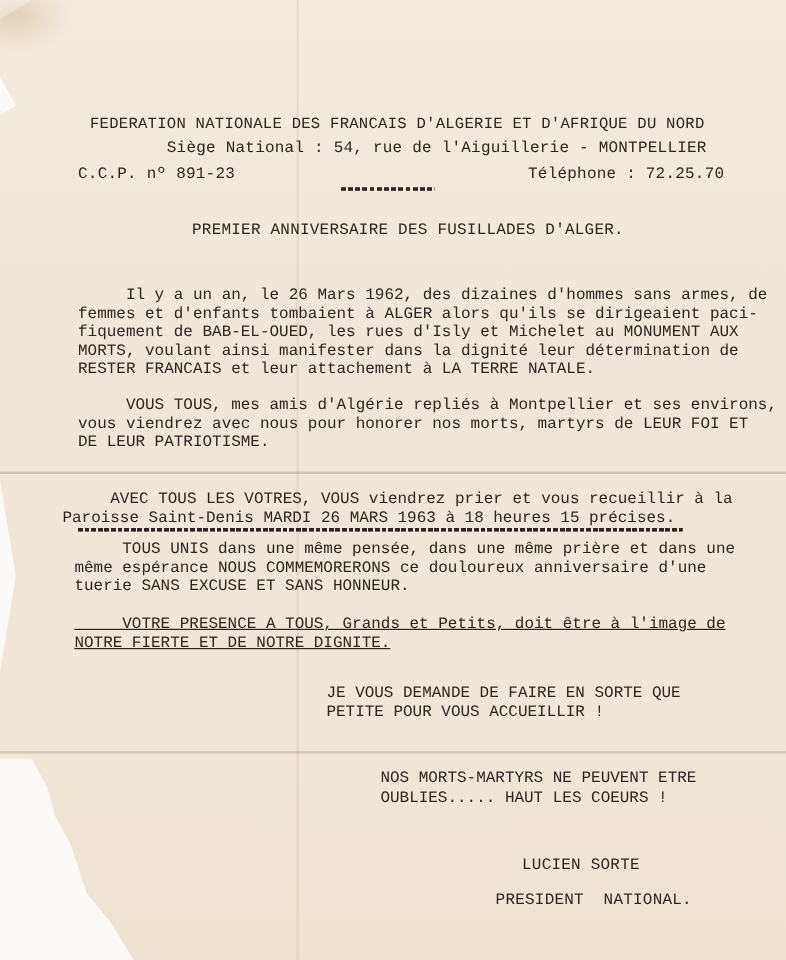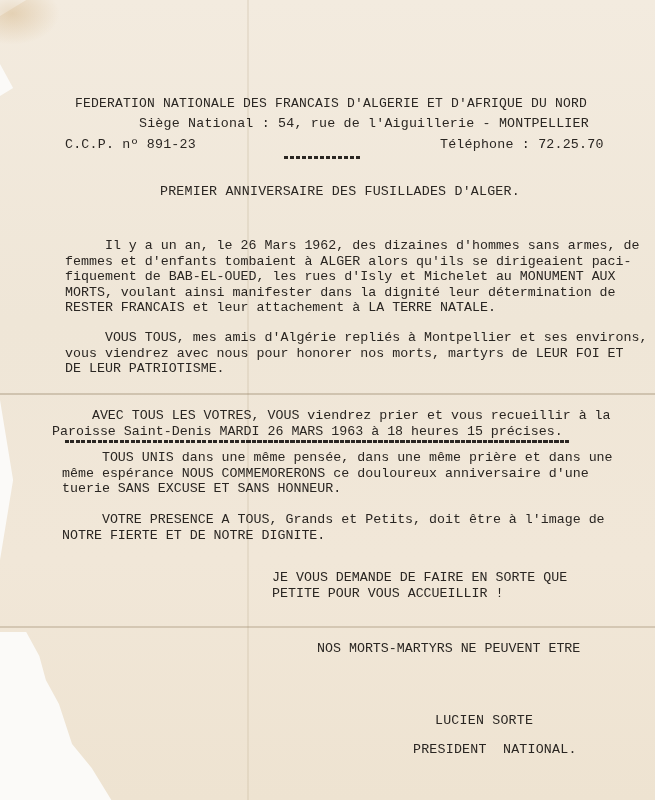--- a/index.html
+++ b/index.html
@@ -22,21 +22,21 @@
   .sep { left:284px; top:156px; width:78px; height:3px;
     background: repeating-linear-gradient(90deg,#2a2622 0 4px, transparent 4px 6px); }
   .title { left:160px; top:184px; }
   .para { position:absolute; white-space:pre; font-size:13.3px; line-height:15.5px; }
   .p1 { left:65px; top:238px; }
   .p2 { left:65px; top:330px; }
   .p3 { left:52px; top:408px; }
   .p3-underline { left:65px; top:440px; width:504px; height:3px;
     background: repeating-linear-gradient(90deg,#2a2622 0 4px, transparent 4px 5.5px); }
   .p4 { left:62px; top:450px; }
-  .p5 { left:62px; top:512px; }
+  .p5 { left:62px; top:512px;text-decoration:underline; }
   .p6 { left:272px; top:570px; }
   .p7 { left:317px; top:641px; }
   .sig1 { left:435px; top:713px; }
   .sig2 { left:413px; top:729px;margin-top:13px; }
 </style>
 </head>
 <body>
 
 <div class="paper"></div>
 <div class="stain"></div>
@@ -58,16 +58,16 @@
 
 <div class="para p3"><div>     AVEC TOUS LES VOTRES, VOUS viendrez prier et vous recueillir à la</div><div>Paroisse Saint-Denis MARDI 26 MARS 1963 à 18 heures 15 précises.</div></div>
 <div class="line p3-underline"></div>
 
 <div class="para p4"><div>     TOUS UNIS dans une même pensée, dans une même prière et dans une</div><div>même espérance NOUS COMMEMORERONS ce douloureux anniversaire d'une</div><div>tuerie SANS EXCUSE ET SANS HONNEUR.</div></div>
 
 <div class="para p5"><div>     VOTRE PRESENCE A TOUS, Grands et Petits, doit être à l'image de</div><div>NOTRE FIERTE ET DE NOTRE DIGNITE.</div></div>
 
 <div class="para p6"><div>JE VOUS DEMANDE DE FAIRE EN SORTE QUE</div><div>PETITE POUR VOUS ACCUEILLIR !</div></div>
 
-<div class="para p7"><div>NOS MORTS-MARTYRS NE PEUVENT ETRE</div></div>
+<div class="para p7"><div>NOS MORTS-MARTYRS NE PEUVENT ETRE</div><div>OUBLIES..... HAUT LES COEURS !</div></div>
 
 <div class="line sig1">LUCIEN SORTE</div>
 <div class="line sig2">PRESIDENT  NATIONAL.</div>
 
 </body></html>

